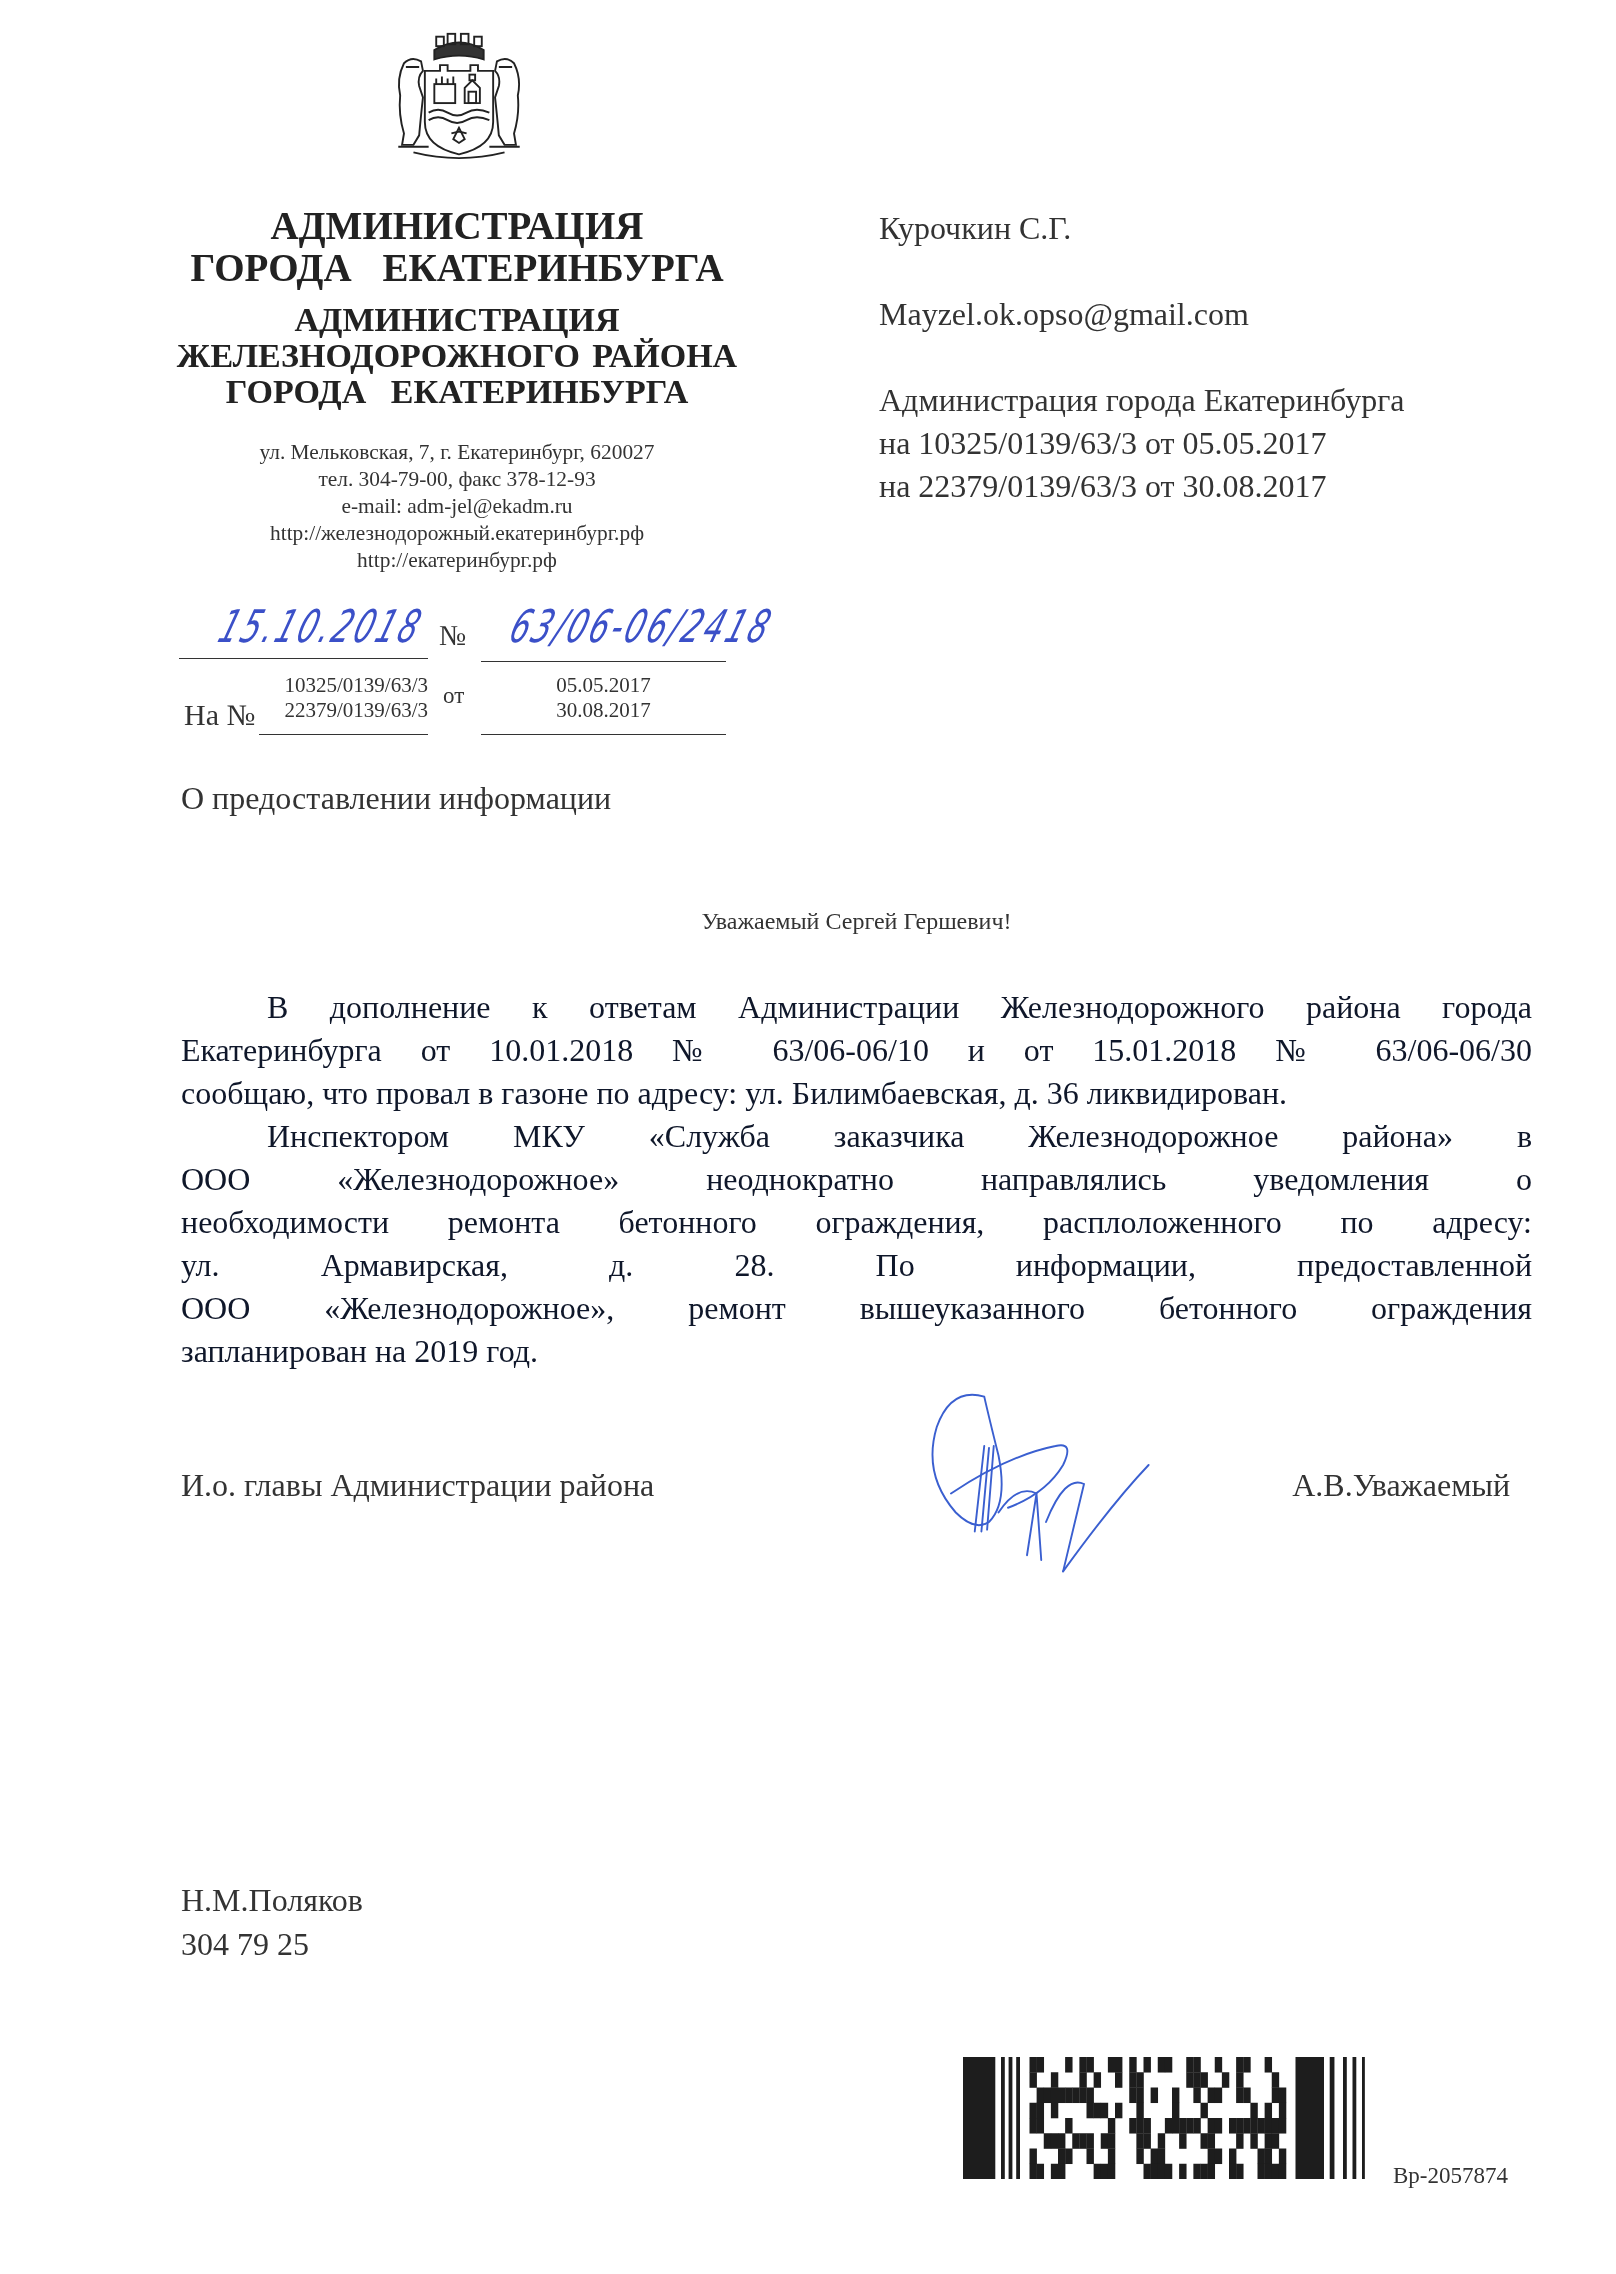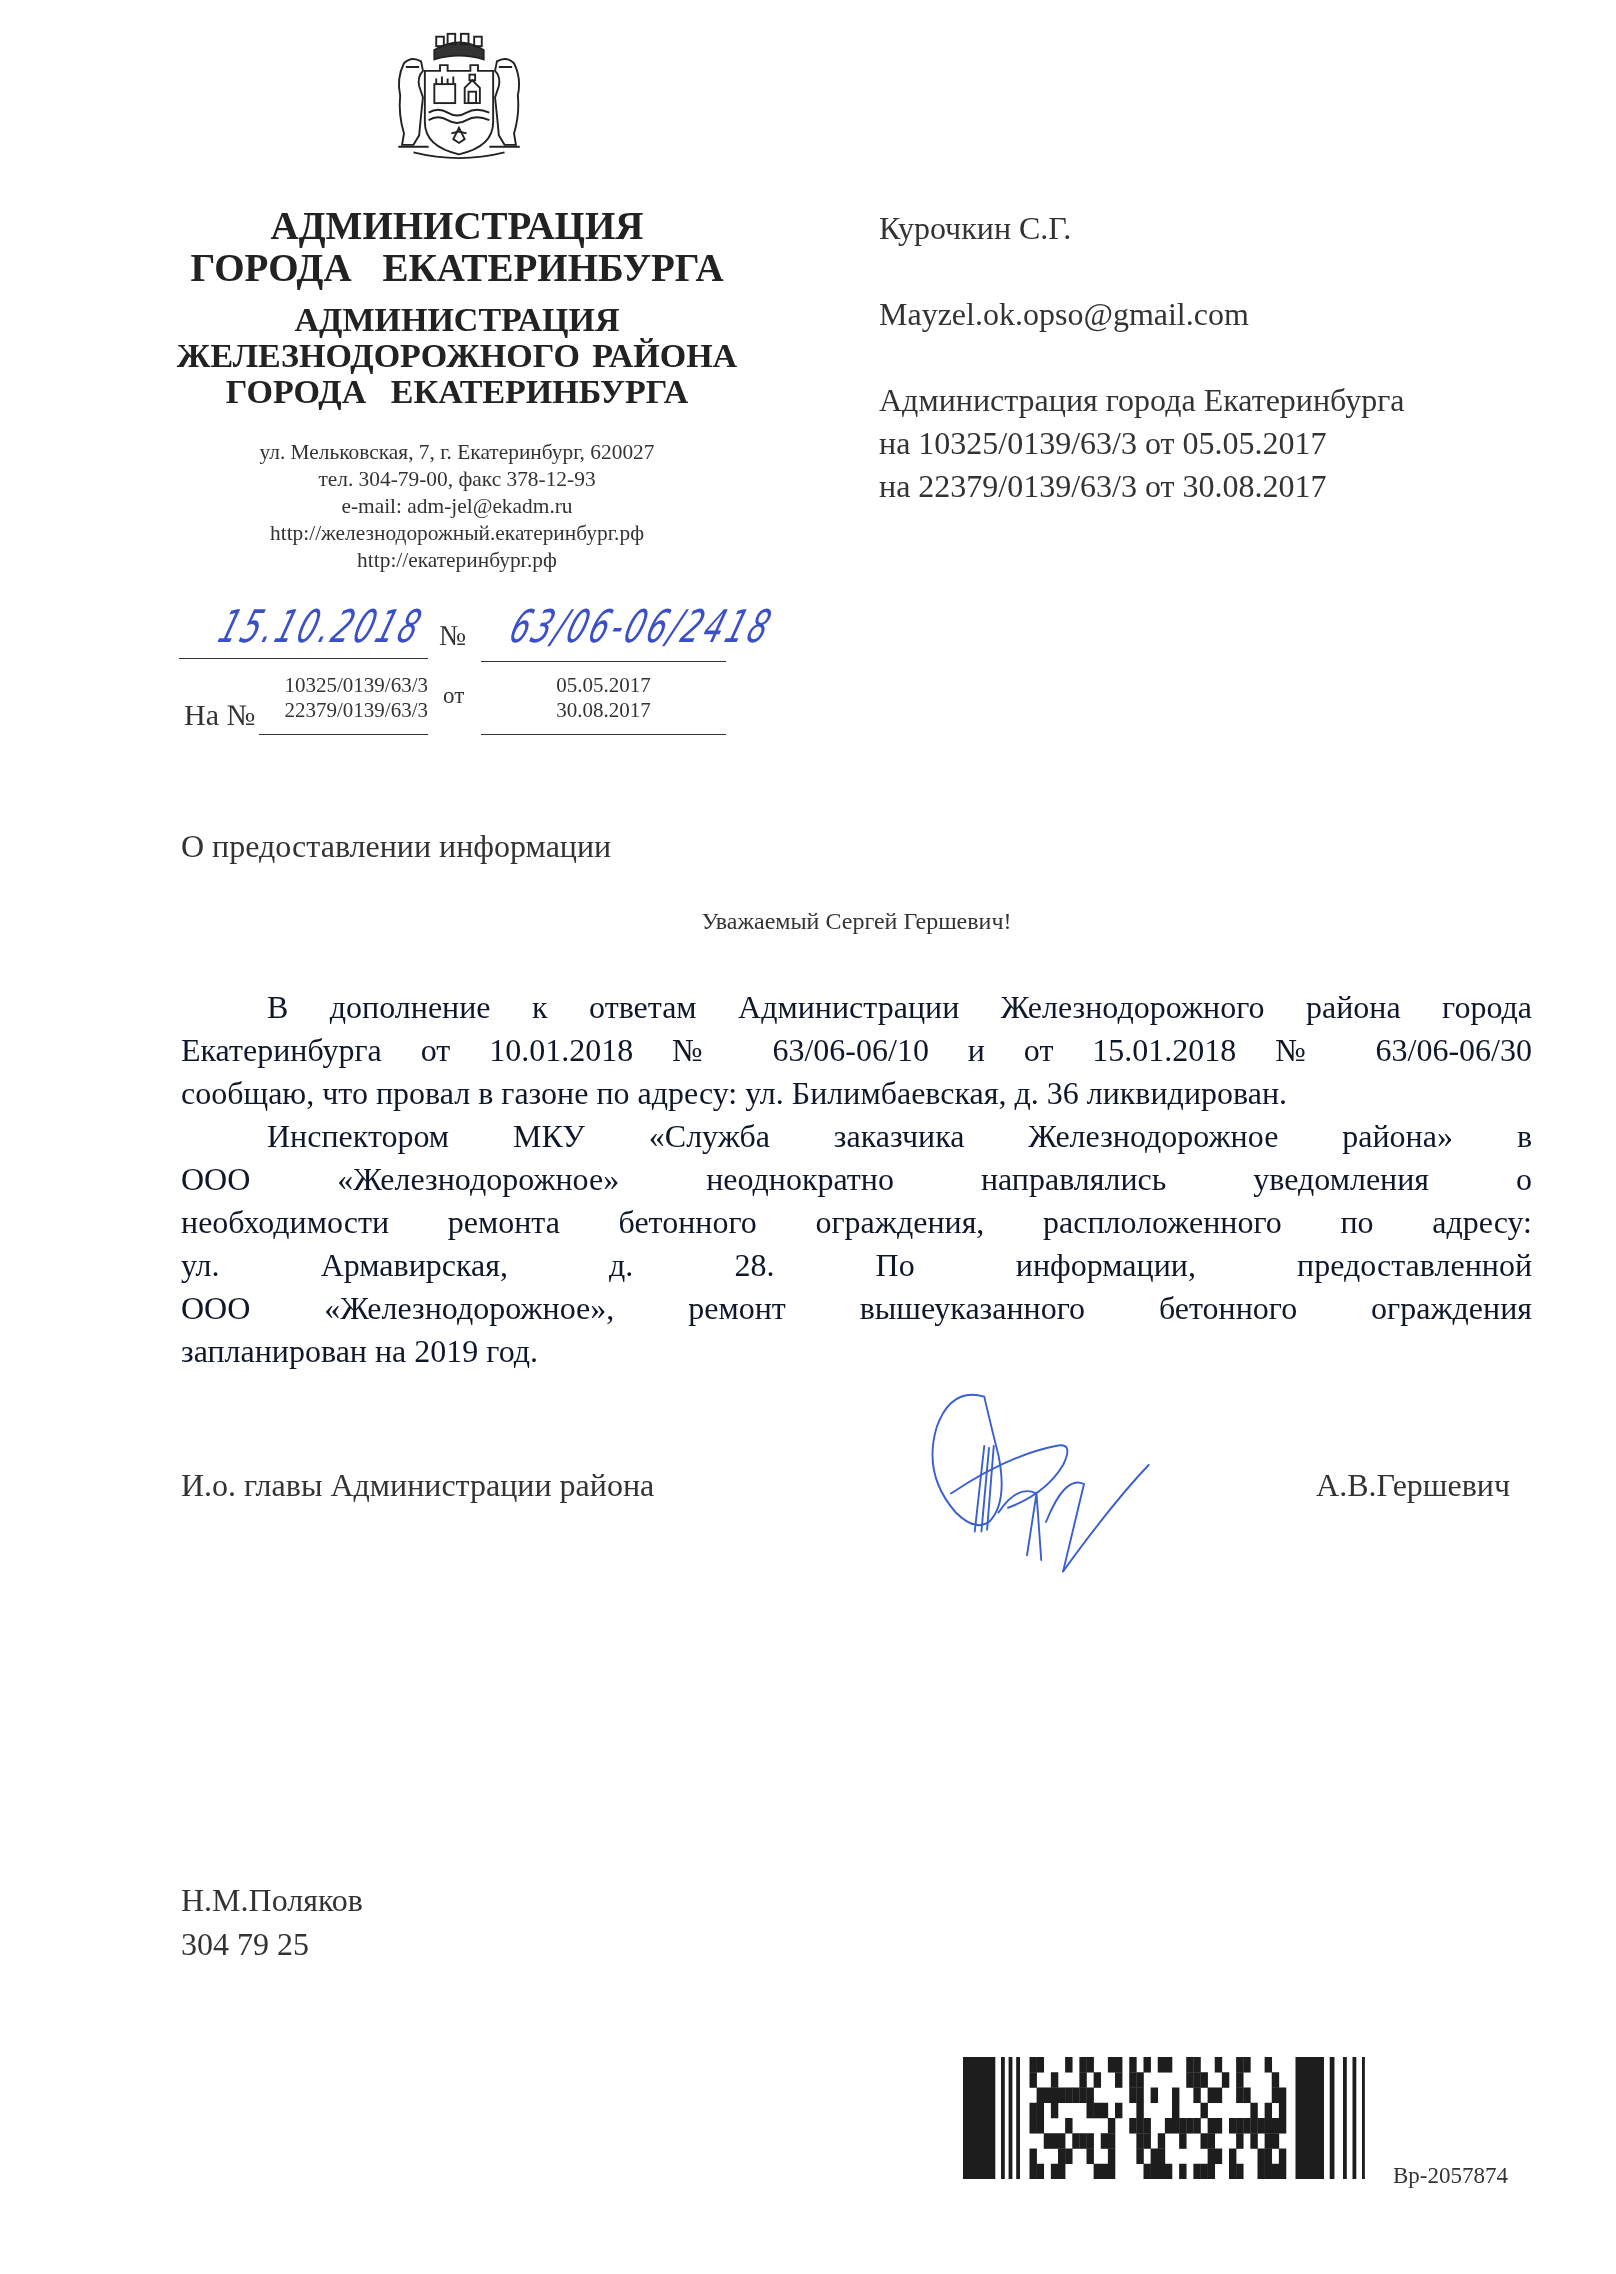--- a/index.html
+++ b/index.html
@@ -9,21 +9,21 @@
   .hdr{left:162px;width:590px;text-align:center;font-weight:bold;color:#222;white-space:nowrap;}
   .hdr1{font-size:39px;line-height:42px;top:205px;word-spacing:5.7px;}
   .hdr2{font-size:34px;line-height:36px;top:302px;word-spacing:3.8px;}
   .addr{left:162px;width:590px;top:439px;text-align:center;font-size:21.4px;line-height:27px;color:#333;}
   .uline{position:absolute;height:0;border-top:1.5px solid #333;}
   .hand{font-family:"DejaVu Sans",sans-serif;font-style:italic;color:#3b50c8;transform:skewX(-18deg) scaleY(1.5);font-size:30px;letter-spacing:2.9px;white-space:nowrap;}
   .reg-label{font-size:32px;color:#333;white-space:nowrap;}
   .reg-small{font-size:21px;line-height:25px;color:#333;white-space:nowrap;}
   .recipient{left:879px;top:207px;font-size:32px;line-height:43px;color:#333;white-space:nowrap;}
   .recipient .gap{height:43px;}
-  .subject{left:181px;top:780px;font-size:32px;color:#333;white-space:nowrap;margin-top:48px;}
+  .subject{left:181px;top:780px;font-size:32px;color:#333;white-space:nowrap;}
   .greet{left:181px;width:1351px;top:908px;text-align:center;font-size:24px;color:#333;}
   .body{left:181px;width:1351px;top:986px;font-size:32px;line-height:43px;color:#0f172a;}
   .body .ln{display:block;text-align:justify;text-align-last:justify;white-space:nowrap;}
   .body .ln.last{text-align-last:left;}
   .body .ind{text-indent:86px;}
   .sig-title{left:181px;top:1467px;font-size:32px;color:#333;white-space:nowrap;}
   .sig-name{right:107px;top:1467px;font-size:32px;color:#333;white-space:nowrap;}
   .signature{left:894px;top:1389px;width:323px;height:190px;}
   .exec{left:181px;top:1878px;font-size:32px;line-height:44px;color:#333;white-space:nowrap;}
   .barcode{left:963px;top:2057px;width:418px;height:122px;}
@@ -131,21 +131,21 @@
 <svg class="abs signature" viewBox="0 0 340 200">
   <g fill="none" stroke="#3a5fd0" stroke-width="2" stroke-linecap="round">
     <path d="M95 8 Q60 -2 45 40 Q30 90 65 130 Q85 150 100 140 Q120 120 110 70 Q100 30 95 8"></path>
     <path d="M95 60 L85 150 M105 60 L98 148 M100 62 L92 150"></path>
     <path d="M60 110 Q120 70 170 60 Q190 55 178 80 Q160 110 120 125"></path>
     <path d="M110 130 Q130 100 150 110 L140 175 M150 110 L155 180"></path>
     <path d="M160 140 Q180 90 200 100 L178 192"></path>
     <path d="M178 192 Q230 120 268 80"></path>
   </g>
 </svg>
-<div class="abs sig-name">А.В.Гершевич</div>
+<div class="abs sig-name">А.В.Уважаемый</div>
 
 <div class="abs exec">
   <div>Н.М.Поляков</div>
   <div>304 79 25</div>
 </div>
 
 <svg class="abs barcode" viewBox="0 0 440 128" preserveAspectRatio="none">
   <g fill="#1d1d1d" id="bc">
       <rect x="0" y="0" width="34" height="128"></rect>
       <rect x="40" y="0" width="4" height="128"></rect>

